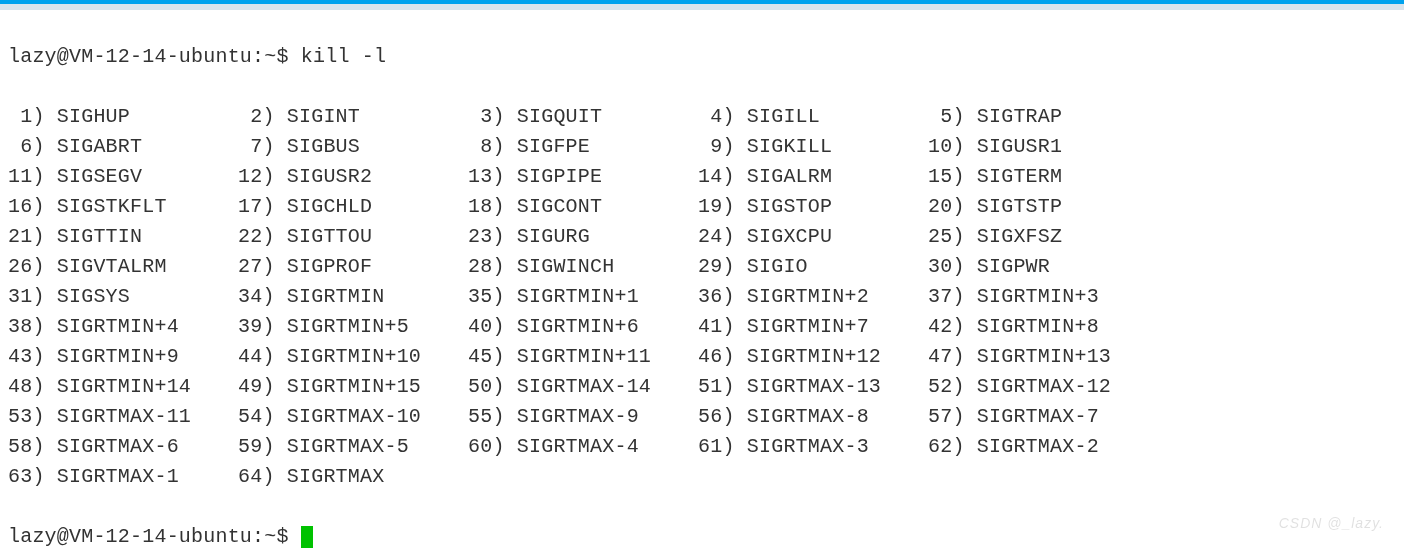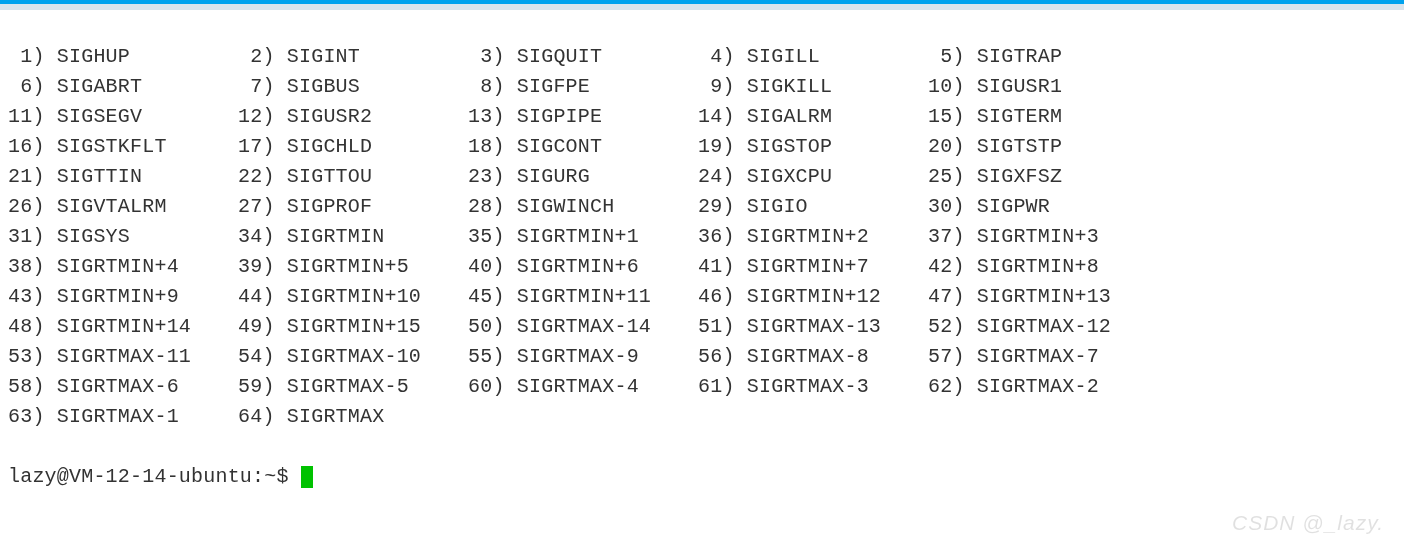--- a/index.html
+++ b/index.html
@@ -31,30 +31,31 @@
   .paren{color:#333}
   .cursor{
     display:inline-block;width:12px;height:22px;
     background:#00c200;vertical-align:text-bottom;
   }
   .watermark{
     position:absolute;
     right:20px;bottom:12px;
     color:rgba(0,0,0,0.12);
     font-family:sans-serif;
-    font-size:21px;
+    font-size:14px;
     font-style:italic;
     letter-spacing:1px;
     pointer-events:none;
   }
 </style>
 </head>
 <body>
 
 <div class="titlebar"></div>
 <div class="titlebar-gap"></div>
 
 <div class="term">
+<div><span>lazy</span>@<span>VM-12-14-ubuntu</span>:<span>~</span><span class="paren">$</span> <span>kill -l</span></div>
 <div id="signal-grid"><div class="row"><span class="cell"> 1) SIGHUP</span><span class="cell"> 2) SIGINT</span><span class="cell"> 3) SIGQUIT</span><span class="cell"> 4) SIGILL</span><span class="cell"> 5) SIGTRAP</span></div><div class="row"><span class="cell"> 6) SIGABRT</span><span class="cell"> 7) SIGBUS</span><span class="cell"> 8) SIGFPE</span><span class="cell"> 9) SIGKILL</span><span class="cell">10) SIGUSR1</span></div><div class="row"><span class="cell">11) SIGSEGV</span><span class="cell">12) SIGUSR2</span><span class="cell">13) SIGPIPE</span><span class="cell">14) SIGALRM</span><span class="cell">15) SIGTERM</span></div><div class="row"><span class="cell">16) SIGSTKFLT</span><span class="cell">17) SIGCHLD</span><span class="cell">18) SIGCONT</span><span class="cell">19) SIGSTOP</span><span class="cell">20) SIGTSTP</span></div><div class="row"><span class="cell">21) SIGTTIN</span><span class="cell">22) SIGTTOU</span><span class="cell">23) SIGURG</span><span class="cell">24) SIGXCPU</span><span class="cell">25) SIGXFSZ</span></div><div class="row"><span class="cell">26) SIGVTALRM</span><span class="cell">27) SIGPROF</span><span class="cell">28) SIGWINCH</span><span class="cell">29) SIGIO</span><span class="cell">30) SIGPWR</span></div><div class="row"><span class="cell">31) SIGSYS</span><span class="cell">34) SIGRTMIN</span><span class="cell">35) SIGRTMIN+1</span><span class="cell">36) SIGRTMIN+2</span><span class="cell">37) SIGRTMIN+3</span></div><div class="row"><span class="cell">38) SIGRTMIN+4</span><span class="cell">39) SIGRTMIN+5</span><span class="cell">40) SIGRTMIN+6</span><span class="cell">41) SIGRTMIN+7</span><span class="cell">42) SIGRTMIN+8</span></div><div class="row"><span class="cell">43) SIGRTMIN+9</span><span class="cell">44) SIGRTMIN+10</span><span class="cell">45) SIGRTMIN+11</span><span class="cell">46) SIGRTMIN+12</span><span class="cell">47) SIGRTMIN+13</span></div><div class="row"><span class="cell">48) SIGRTMIN+14</span><span class="cell">49) SIGRTMIN+15</span><span class="cell">50) SIGRTMAX-14</span><span class="cell">51) SIGRTMAX-13</span><span class="cell">52) SIGRTMAX-12</span></div><div class="row"><span class="cell">53) SIGRTMAX-11</span><span class="cell">54) SIGRTMAX-10</span><span class="cell">55) SIGRTMAX-9</span><span class="cell">56) SIGRTMAX-8</span><span class="cell">57) SIGRTMAX-7</span></div><div class="row"><span class="cell">58) SIGRTMAX-6</span><span class="cell">59) SIGRTMAX-5</span><span class="cell">60) SIGRTMAX-4</span><span class="cell">61) SIGRTMAX-3</span><span class="cell">62) SIGRTMAX-2</span></div><div class="row"><span class="cell">63) SIGRTMAX-1</span><span class="cell">64) SIGRTMAX</span></div></div>
 <div><span>lazy</span>@<span>VM-12-14-ubuntu</span>:<span>~</span><span class="paren">$</span> <span class="cursor"></span></div>
 </div>
 
 <div class="watermark">CSDN @_lazy.</div>
 
 </body></html>

